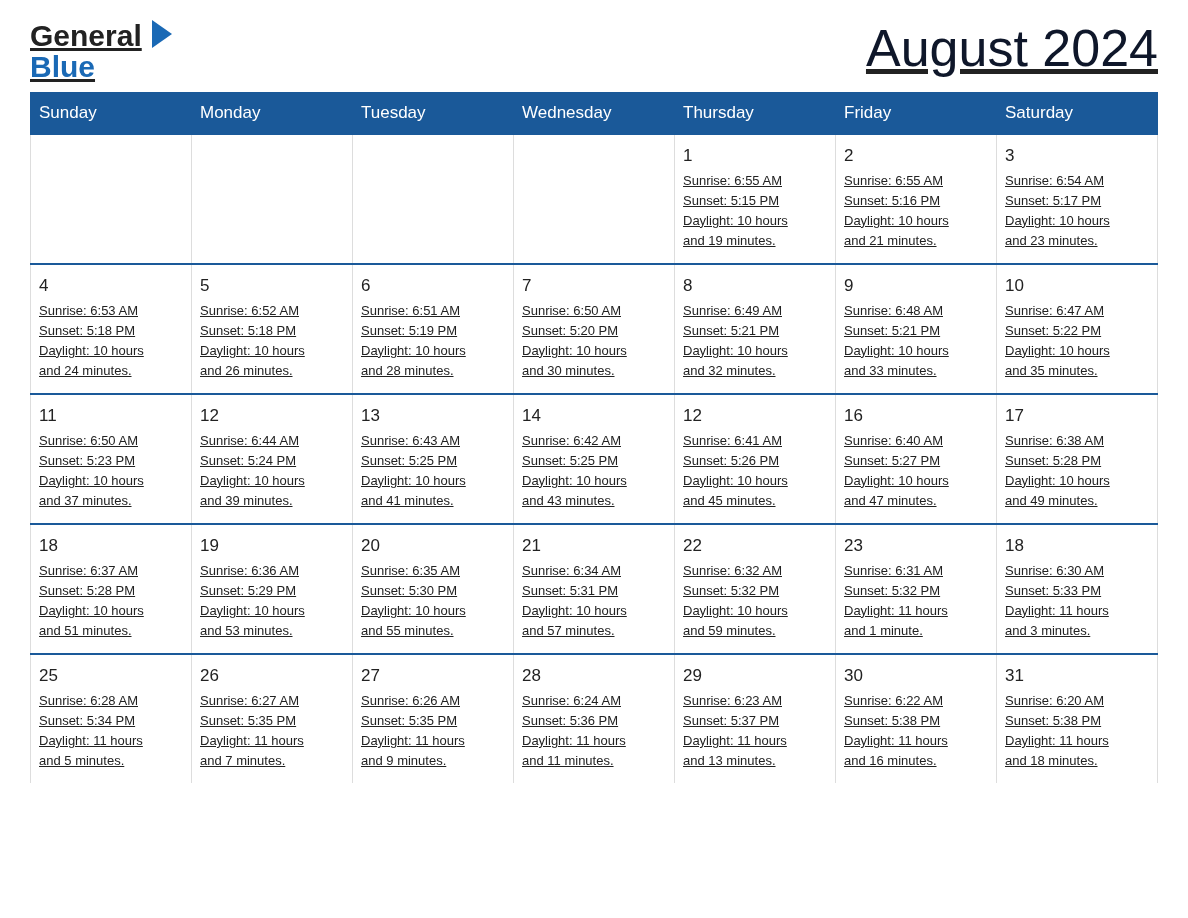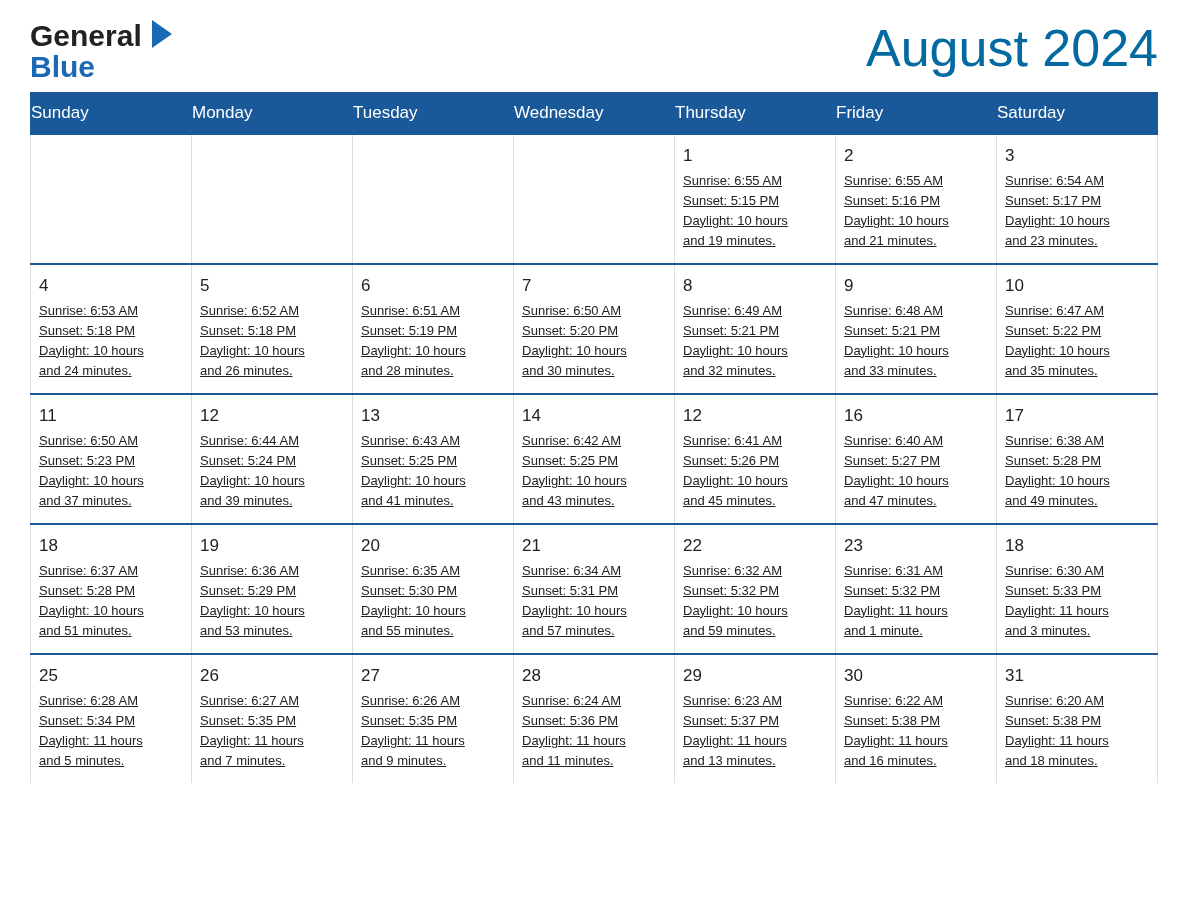--- a/index.html
+++ b/index.html
@@ -10,50 +10,51 @@
       width: 1188px;
       min-height: 918px;
       padding: 20px 30px 30px 30px;
     }
 
     .header-area {
       display: flex;
       justify-content: space-between;
       align-items: flex-start;
       margin-bottom: 10px;
+      text-decoration: underline;
     }
 
     .title-area {
       text-align: right;
     }
 
     .month-title {
       font-size: 52px;
       font-weight: normal;
-      color: #0369a1;
+      color: #0f172a;
       line-height: 1.1;
     }
 
     .location-title {
       font-size: 22px;
       color: #222;
       font-weight: normal;
       margin-top: 4px;
     }
 
     .calendar-table {
       width: 100%;
       border-collapse: collapse;
       margin-top: 10px;
     }
 
     .calendar-table th {
       background-color: #1a5999;
       color: #fff;
-      padding: 10px 0;
+      padding: 10px 8px;
       font-size: 17px;
       font-weight: normal;
       text-align: left;
       border: 1px solid #1a5999;
     }
 
     .calendar-table td {
       vertical-align: top;
       padding: 8px 8px 12px 8px;
       border: 1px solid #ccc;

